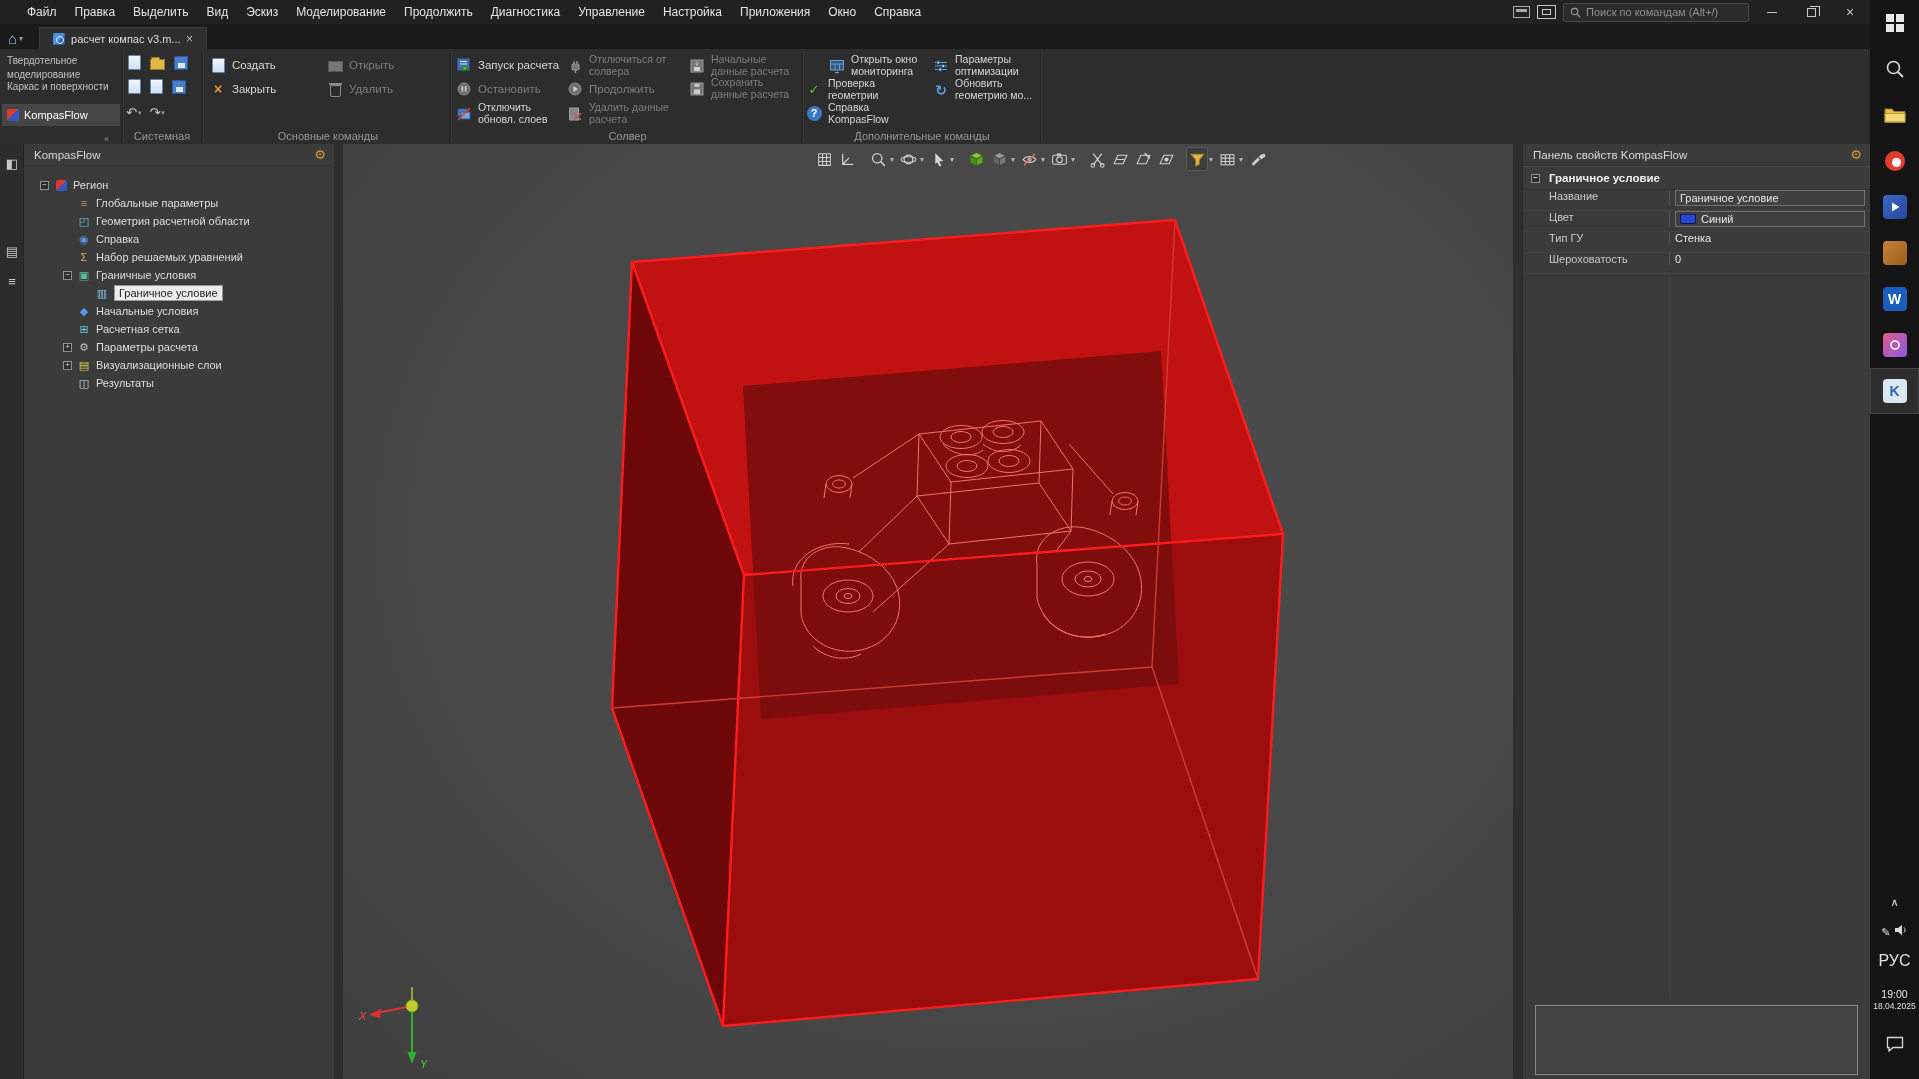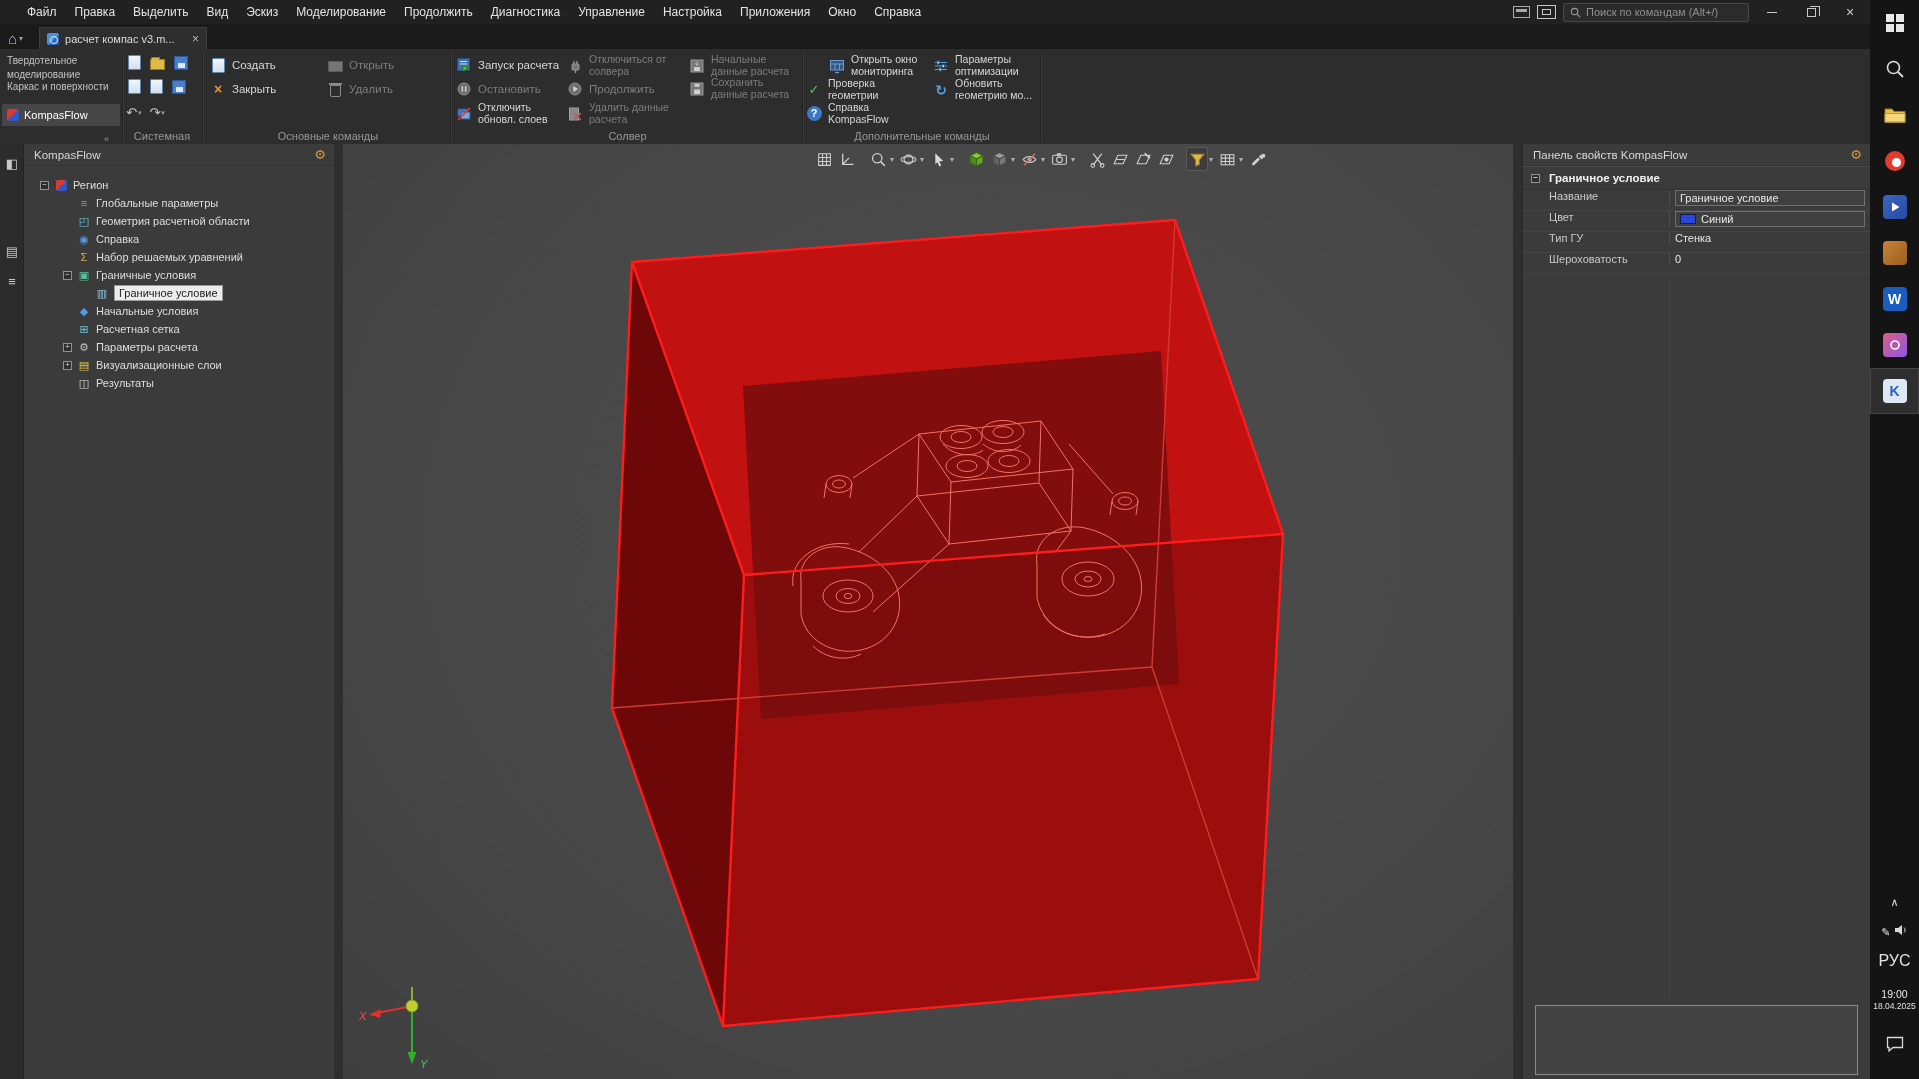--- a/index.html
+++ b/index.html
@@ -19,21 +19,21 @@
 .search-box input::placeholder{color:#8f8f8f}
 .win-btn{width:32px;height:24px;display:flex;align-items:center;justify-content:center;color:#c8c8c8;font-size:14px}
 .wb-min i{display:block;width:10px;height:1px;background:#c8c8c8}
 .wb-max i{display:block;width:9px;height:9px;border:1px solid #c8c8c8;position:relative}
 .wb-max i::after{content:"";position:absolute;left:2px;top:-3px;width:9px;height:9px;border-top:1px solid #c8c8c8;border-right:1px solid #c8c8c8}
 
 
 .tabbar{position:absolute;left:0;top:25px;width:1870px;height:24px;background:#1a1a1a;display:flex;align-items:flex-end;z-index:5}
 .home-btn{display:flex;align-items:center;gap:2px;color:#9fc0e8;padding:0 2px 3px 8px;font-size:15px;line-height:1}
 .home-caret{font-size:8px;color:#9a9a9a}
-.doc-tab{width:168px;height:22px;background:#2e2e2e;border:1px solid #3c3c3c;border-bottom:none;display:flex;align-items:center;gap:6px;padding:0 7px;font-size:11px;color:#dcdcdc;margin-left:14px}
+.doc-tab{width:168px;height:22px;background:#2e2e2e;border:1px solid #3c3c3c;border-bottom:none;display:flex;align-items:center;gap:6px;padding:0 13px;font-size:11px;color:#dcdcdc;margin-left:14px}
 .tab-doc-icon{width:12px;height:12px;border-radius:2px;background:linear-gradient(135deg,#4a90e0 55%,#2a62b8 55%);flex:none;position:relative}
 .tab-doc-icon::after{content:"";position:absolute;left:3px;top:3px;width:6px;height:6px;border:1px solid #e8f2ff;border-radius:50%}
 .tab-label{white-space:nowrap;overflow:hidden}
 .tab-close{margin-left:auto;color:#b8b8b8;font-size:12px;line-height:1}
 
 
 .ribbon{position:absolute;left:0;top:49px;width:1870px;height:95px;background:#2d2d2d;z-index:4}
 .vdiv{position:absolute;top:3px;bottom:2px;width:1px;background:#222;box-shadow:1px 0 0 #3b3b3b}
 .section-label{position:absolute;bottom:2px;font-size:11px;color:#979797;text-align:center}
 .rb-tab{position:absolute;left:2px;width:118px;font-size:10px;color:#c2c2c2;padding:2px 5px;line-height:14px}

